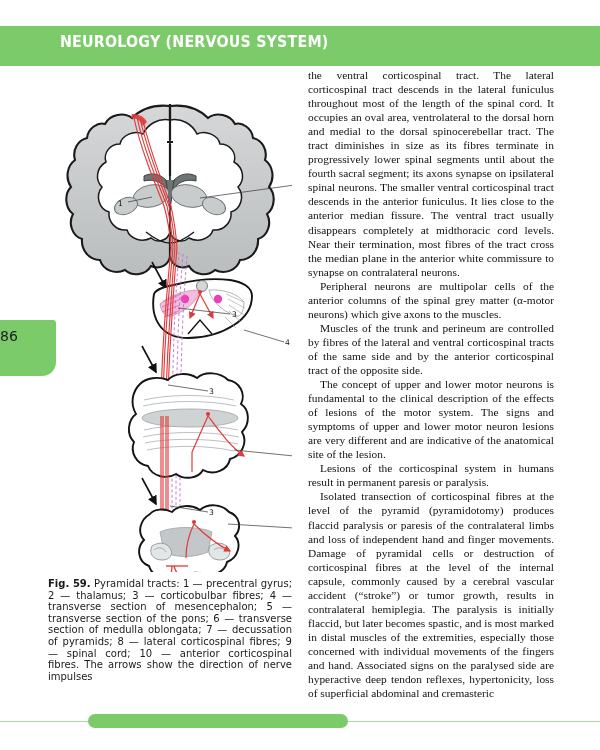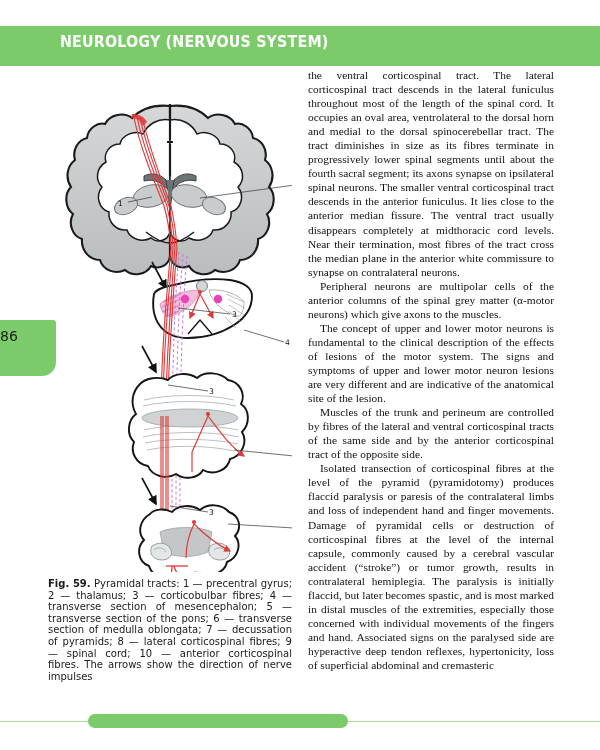--- a/index.html
+++ b/index.html
@@ -463,20 +463,21 @@
       <text class="lbl" x="45" y="561">10</text>
     </svg>
   </div>
 
   <div id="figure-caption"><span id="caption-figno">Fig. 59.</span><span> Pyramidal tracts: 1 — precentral gyrus; 2 — thalamus; 3 — corticobulbar fibres; 4 — transverse section of mesencephalon; 5 — transverse section of the pons; 6 — transverse section of medulla oblongata; 7 — decussation of pyramids; 8 — lateral corticospinal fibres; 9 — spinal cord; 10 — anterior corticospinal fibres. The arrows show the direction of nerve impulses</span></div>
 </div>
 
 <div id="right-column">
   <p class="body-par first">the ventral corticospinal tract. The lateral corticospinal tract descends in the lateral funiculus throughout most of the length of the spinal cord. It occupies an oval area, ventrolateral to the dorsal horn and medial to the dorsal spinocerebellar tract. The tract diminishes in size as its fibres terminate in progressively lower spinal segments until about the fourth sacral segment; its axons synapse on ipsilateral spinal neurons. The smaller ventral corticospinal tract descends in the anterior funiculus. It lies close to the anterior median fissure. The ventral tract usually disappears completely at midthoracic cord levels. Near their termination, most fibres of the tract cross the median plane in the anterior white commissure to synapse on contralateral neurons.</p>
   <p class="body-par">Peripheral neurons are multipolar cells of the anterior columns of the spinal grey matter (α-motor neurons) which give axons to the muscles.</p>
+  <p class="body-par">Muscles of the trunk and perineum are controlled by fibres of the lateral and ventral corticospinal tracts of the same side and by the anterior corticospinal tract of the opposite side.</p>
   <p class="body-par">The concept of upper and lower motor neurons is fundamental to the clinical description of the effects of lesions of the motor system. The signs and symptoms of upper and lower motor neuron lesions are very different and are indicative of the anatomical site of the lesion.</p>
-  <p class="body-par">Muscles of the trunk and perineum are controlled by fibres of the lateral and ventral corticospinal tracts of the same side and by the anterior corticospinal tract of the opposite side.</p>
+  <p class="body-par">Lesions of the corticospinal system in humans result in permanent paresis or paralysis.</p>
   <p class="body-par">Isolated transection of corticospinal fibres at the level of the pyramid (pyramidotomy) produces flaccid paralysis or paresis of the contralateral limbs and loss of independent hand and finger movements. Damage of pyramidal cells or destruction of corticospinal fibres at the level of the internal capsule, commonly caused by a cerebral vascular accident (“stroke”) or tumor growth, results in contralateral hemiplegia. The paralysis is initially flaccid, but later becomes spastic, and is most marked in distal muscles of the extremities, especially those concerned with individual movements of the fingers and hand. Associated signs on the paralysed side are hyperactive deep tendon reflexes, hypertonicity, loss of superficial abdominal and cremasteric</p>
 </div>
 
 <div id="footer-rule"></div>
 <div id="footer-pill"></div>
 <div id="footer-text"><span>TEXTBOOK OF HUMAN ANATOMY</span><span id="footer-sq"></span><span>VOLUME 3</span></div>
 
 </body></html>

